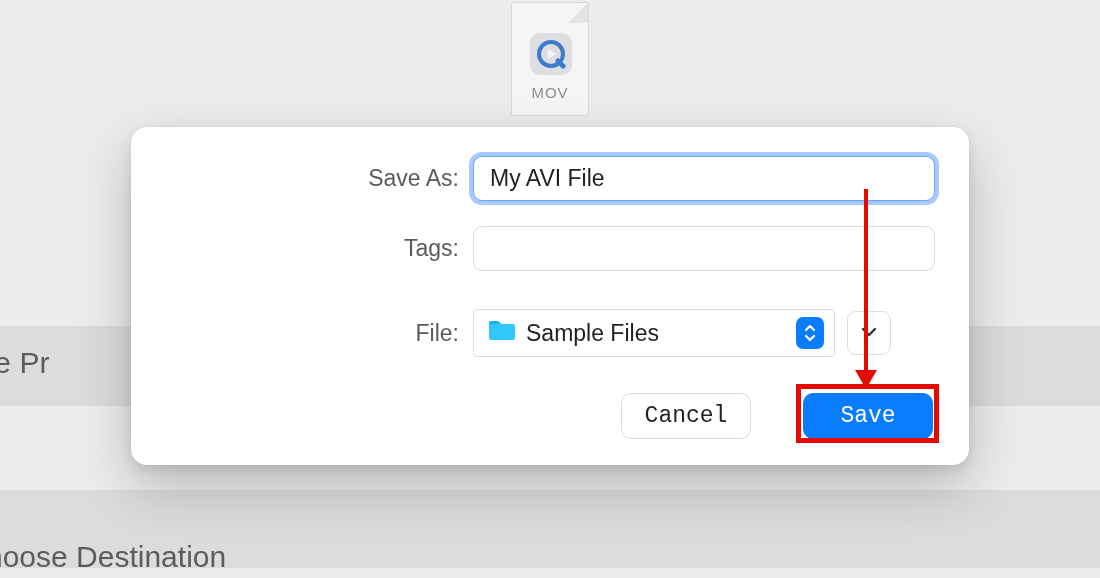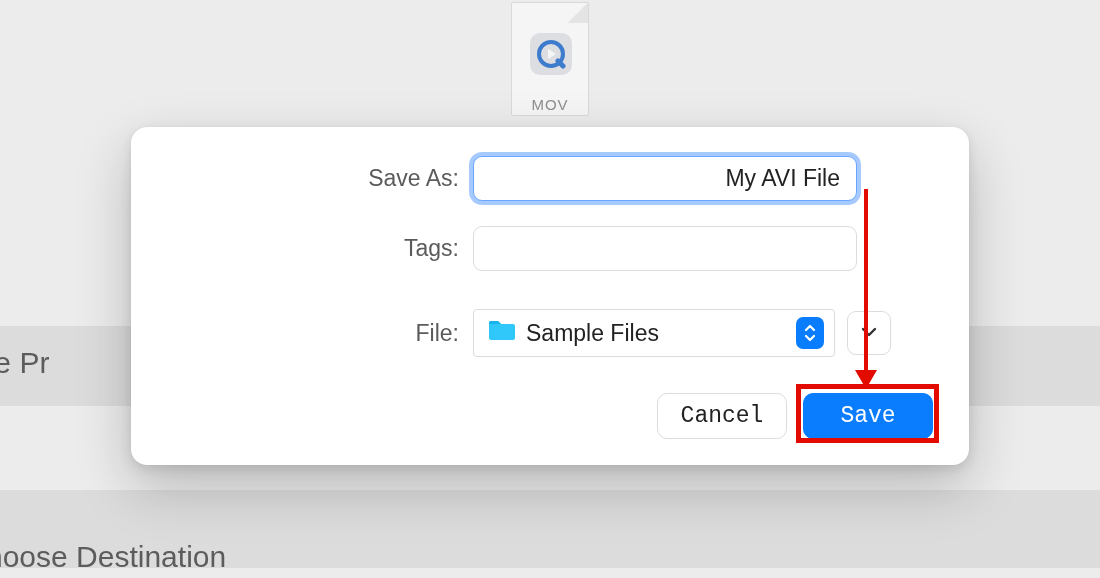--- a/index.html
+++ b/index.html
@@ -63,21 +63,21 @@
       height: 42px;
       border-radius: 10px;
       background: #dddee1;
       display: flex;
       align-items: center;
       justify-content: center;
     }
     .doc-icon svg { display: block; }
     .doc-icon .ext {
       position: absolute;
-      bottom: 2px;
+      bottom: 14px;
       left: 0;
       right: 0;
       text-align: center;
       font-size: 15px;
       color: #8e8e8e;
       letter-spacing: 1px;
     }
 
     
     .sheet {
@@ -101,29 +101,28 @@
     .lbl {
       width: 342px;
       padding-right: 14px;
       text-align: right;
       font-size: 23px;
       color: #5b5b5b;
     }
 
     .text-field {
       height: 45px;
-      width: 384px;
+      width: 462px;
       font-size: 23px;
       color: #222;
       padding: 0 16px;
       border: 1px solid #dcdcdc;
       border-radius: 9px;
       outline: none;
       background: #fff;
-      text-align: right;
     }
     .text-field.focus {
       border-color: #6aa6ff;
       box-shadow: 0 0 0 4px rgba(0,100,255,.35);
     }
 
     .row.save-as { top: 29px; }
     .row.tags    { top: 99px; }
 
     .row.where   { top: 182px; }
@@ -190,20 +189,21 @@
       border: 1px solid #dcdcdc;
       background: #fff;
       color: #222;
       cursor: default;
       font-family: Liberation Mono, monospace;
     }
     .btn.primary {
       background: #0a7dff;
       border-color: #0a7dff;
       color: #fff;
+      margin-left: 36px;
     }
 
     .highlight-outline {
       position: absolute;
       border: 5px solid #e30a00;
       pointer-events: none;
       top: 384px;
       left: 796px;
       width: 143px;
       height: 59px;

